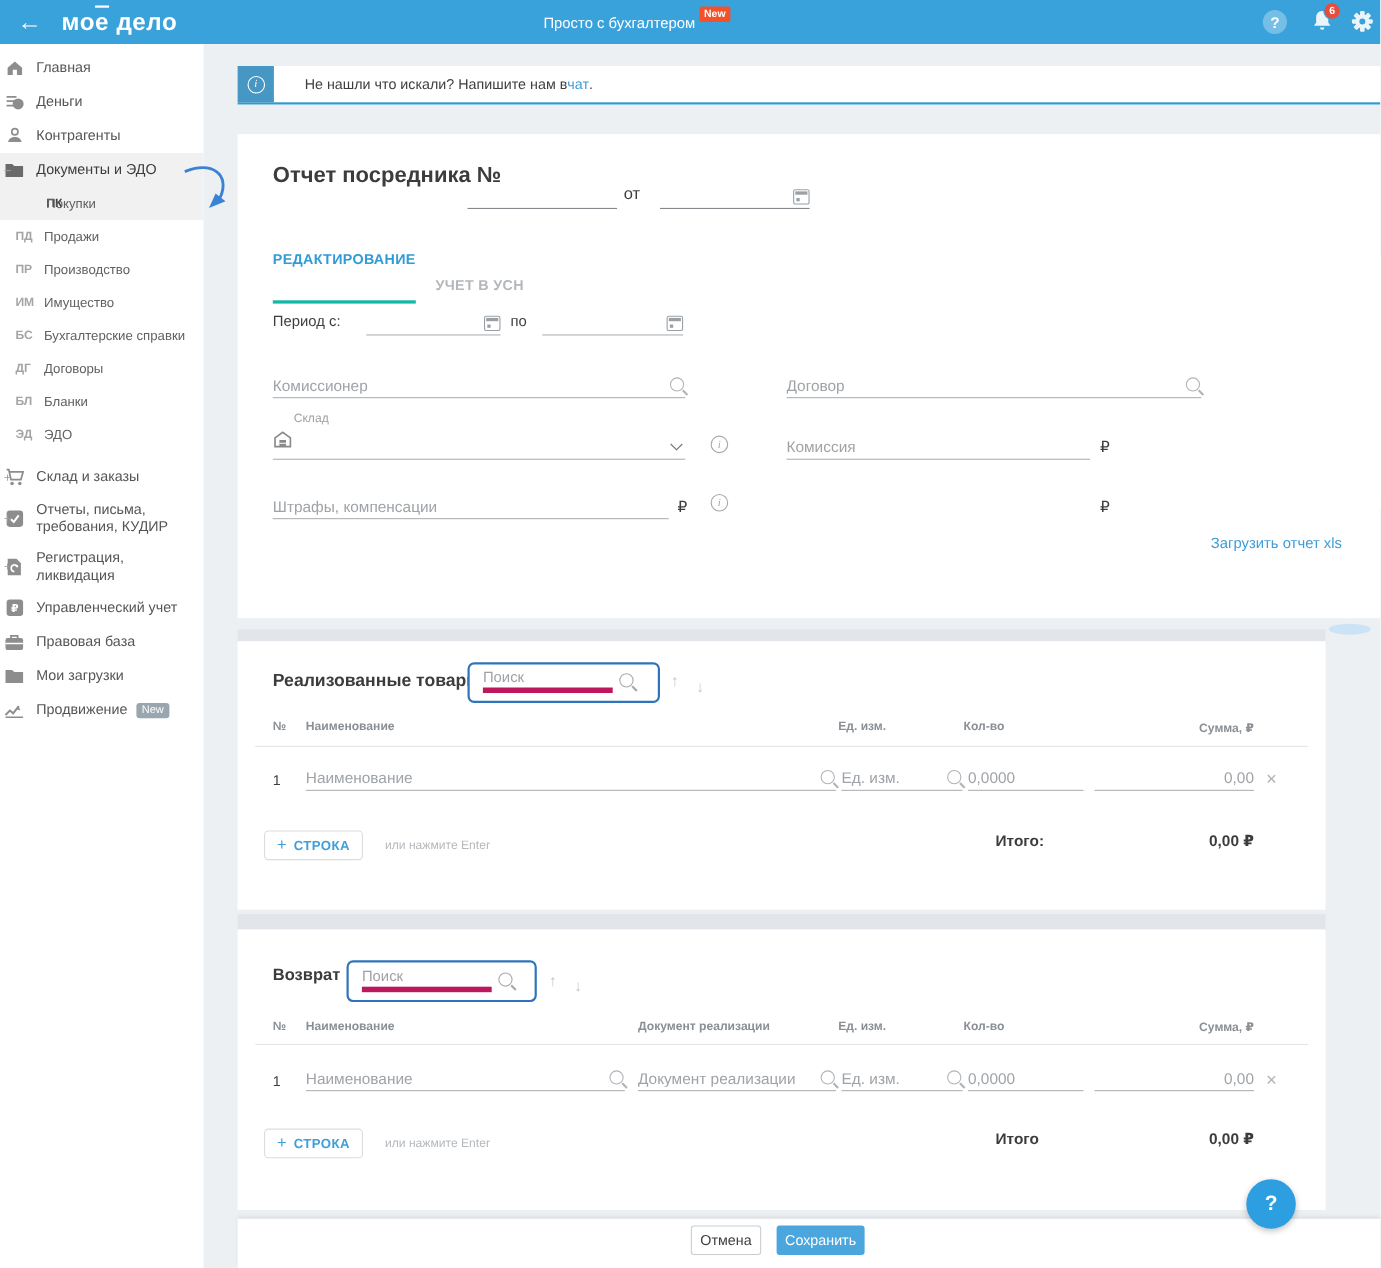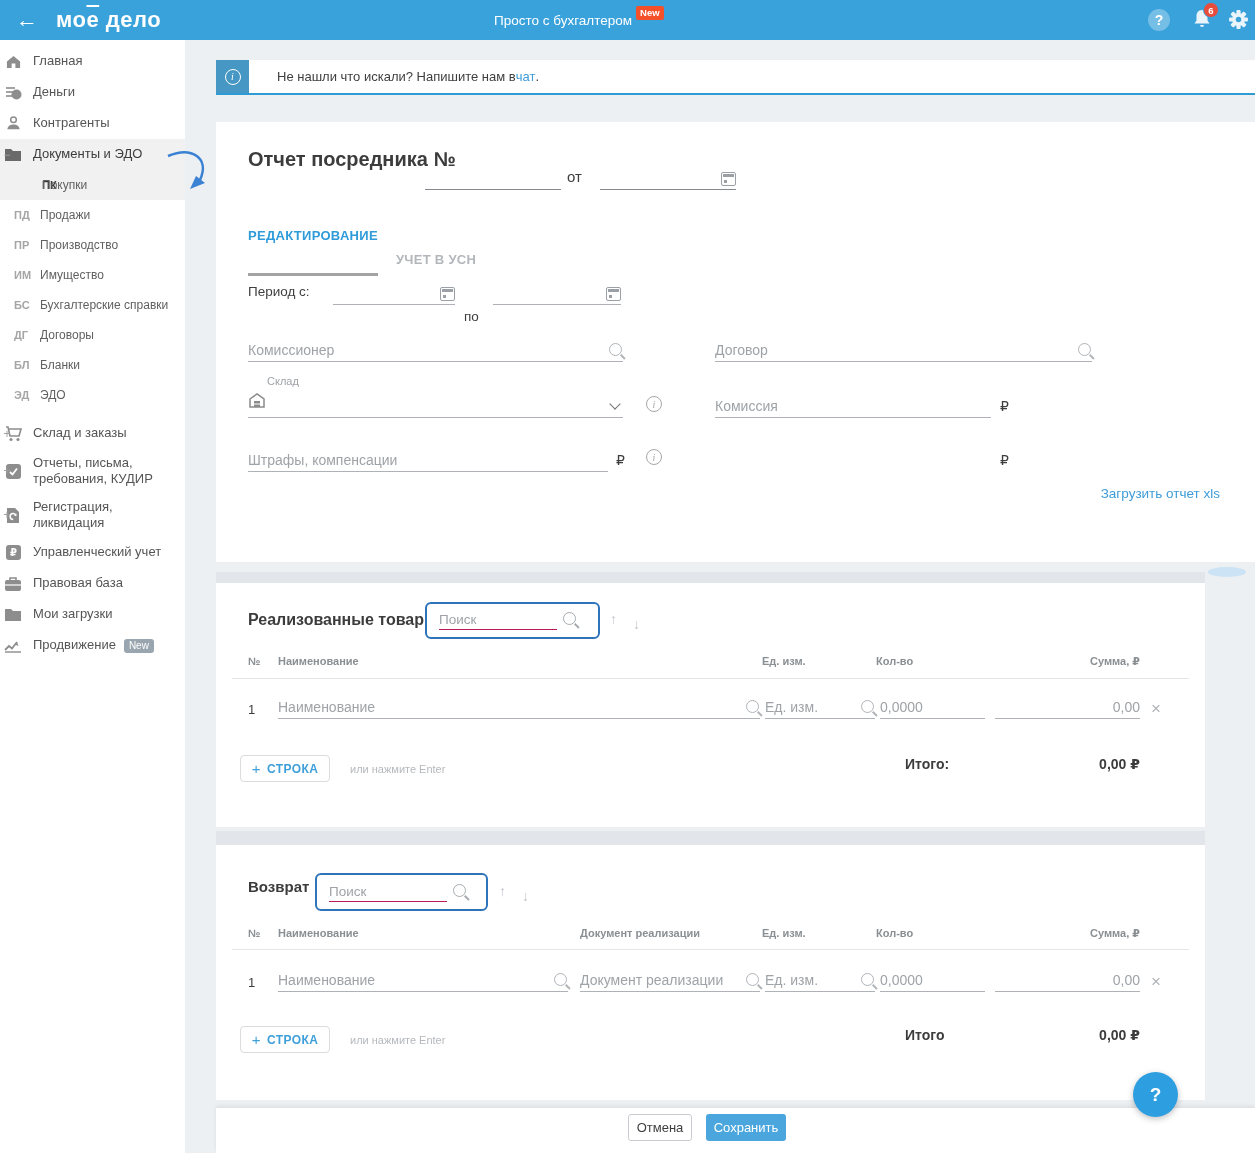--- a/index.html
+++ b/index.html
@@ -66,30 +66,30 @@
   .ic-search { width:13px; height:13px; border:1.5px solid #b0b4b8; border-radius:50%; position:relative; flex:0 0 13px; margin:0 1px 2px 4px; cursor:pointer; }
   .ic-search::after { content:""; position:absolute; width:6px; height:1.5px; background:#b0b4b8; transform:rotate(45deg); right:-5px; bottom:-2px; }
   .ic-chev { width:8px; height:8px; border-right:1.6px solid #757575; border-bottom:1.6px solid #757575; transform:rotate(45deg); margin:0 4px 6px 4px; cursor:pointer; flex:0 0 8px; }
   .ic-info { position:absolute; width:16px; height:16px; border-radius:50%; border:1.5px solid #a7a7a7; color:#a7a7a7; font-size:10px; font-family:"Liberation Serif",serif; font-style:italic; display:flex; align-items:center; justify-content:center; cursor:pointer; }
   .cur { font-size:14px; color:#3e3e3e; position:absolute; }
   .x-del { position:absolute; color:#b0b4b8; font-size:17px; cursor:pointer; line-height:1; }
 
   
   .tabs { position:absolute; left:32px; top:106px; display:flex; }
   .tab { font-size:13px; font-weight:bold; letter-spacing:.3px; padding-bottom:9px; cursor:pointer; }
-  .tab.active { color:#2f9bd8; border-bottom:3px solid #a3a3a3; }
+  .tab.active { color:#2f9bd8; border-bottom:3px solid #14b8a6; }
   .tab.inactive { color:#b3b7bb; margin-left:18px;margin-top:24px; }
 
   .small-lbl { position:absolute; font-size:11px; color:#9fa3a7; }
   .upload-link { position:absolute; right:35px; top:364px; font-size:13.5px; color:#3f9cd8; cursor:pointer; }
 
   
   .sec-title { position:absolute; left:32px; font-size:16px; font-weight:bold; color:#3c3c3c; }
   .search-box { position:absolute; border:2px solid #2e74bb; border-radius:6px; background:#fff; display:flex; align-items:flex-end; padding:0 10px 7px 12px; }
-  .search-box input { border:none; outline:none; background:transparent; border-bottom:1px solid #be185d; font:13.5px "Liberation Sans","DejaVu Sans",sans-serif; width:118px; padding-bottom:2px; color:#000000; }
+  .search-box input { border:none; outline:none; background:transparent; border-bottom:5px solid #be185d; font:13.5px "Liberation Sans","DejaVu Sans",sans-serif; width:118px; padding-bottom:2px; color:#000000; }
   .sb-mag { width:13px; height:13px; border:1.5px solid #a7abaf; border-radius:50%; position:relative; margin:0 0 5px 6px; cursor:pointer; }
   .sb-mag::after { content:""; position:absolute; width:6px; height:1.5px; background:#a7abaf; transform:rotate(45deg); right:-5px; bottom:-2px; }
   .arr { position:absolute; font-size:14px; color:#c3c7cb; cursor:pointer; }
   .th { position:absolute; font-size:11px; font-weight:bold; color:#8a8f94; }
   .tdiv { position:absolute; left:16px; right:16px; height:1px; background:#e3e5e8; }
   .rownum { position:absolute; font-size:13px; color:#3e3e3e; }
   .add-btn { position:absolute; left:24px; width:90px; height:27px; border:1px solid #dcdcdc; border-radius:4px; background:#fff; color:#3f9fd9; font-size:12px; font-weight:bold; letter-spacing:.4px; display:flex; align-items:center; justify-content:center; cursor:pointer; }
   .add-btn .plus { font-size:15px; font-weight:normal; margin-right:6px; }
   .add-hint { position:absolute; left:134px; font-size:11px; color:#b5b9bd; }
   .total-lbl { position:absolute; font-size:14px; font-weight:bold; color:#3c3c3c; }
@@ -309,21 +309,21 @@
     <div class="tabs">
       <div class="tab active">РЕДАКТИРОВАНИЕ</div>
       <div class="tab inactive">УЧЕТ В УСН</div>
     </div>
 
     <div class="lbl" style="left:32px; top:162px; font-size:13.5px;">Период с:</div>
     <div class="uline" style="left:117px; top:155px; width:122px;">
       <input style="">
       <span class="ic-cal"></span>
     </div>
-    <div class="lbl" style="left:248px; top:162px; font-size:13.5px;margin-top:25px;">по</div>
+    <div class="lbl" style="left:248px; top:162px; font-size:13.5px;">по</div>
     <div class="uline" style="left:277px; top:155px; width:128px;">
       <input style="">
       <span class="ic-cal"></span>
     </div>
 
     <div class="uline" style="left:499px; top:212px; width:377px;">
       <input placeholder="Договор" style="">
       <span class="ic-search"></span>
     </div>
     <div class="uline" style="left:32px; top:212px; width:375px;">

